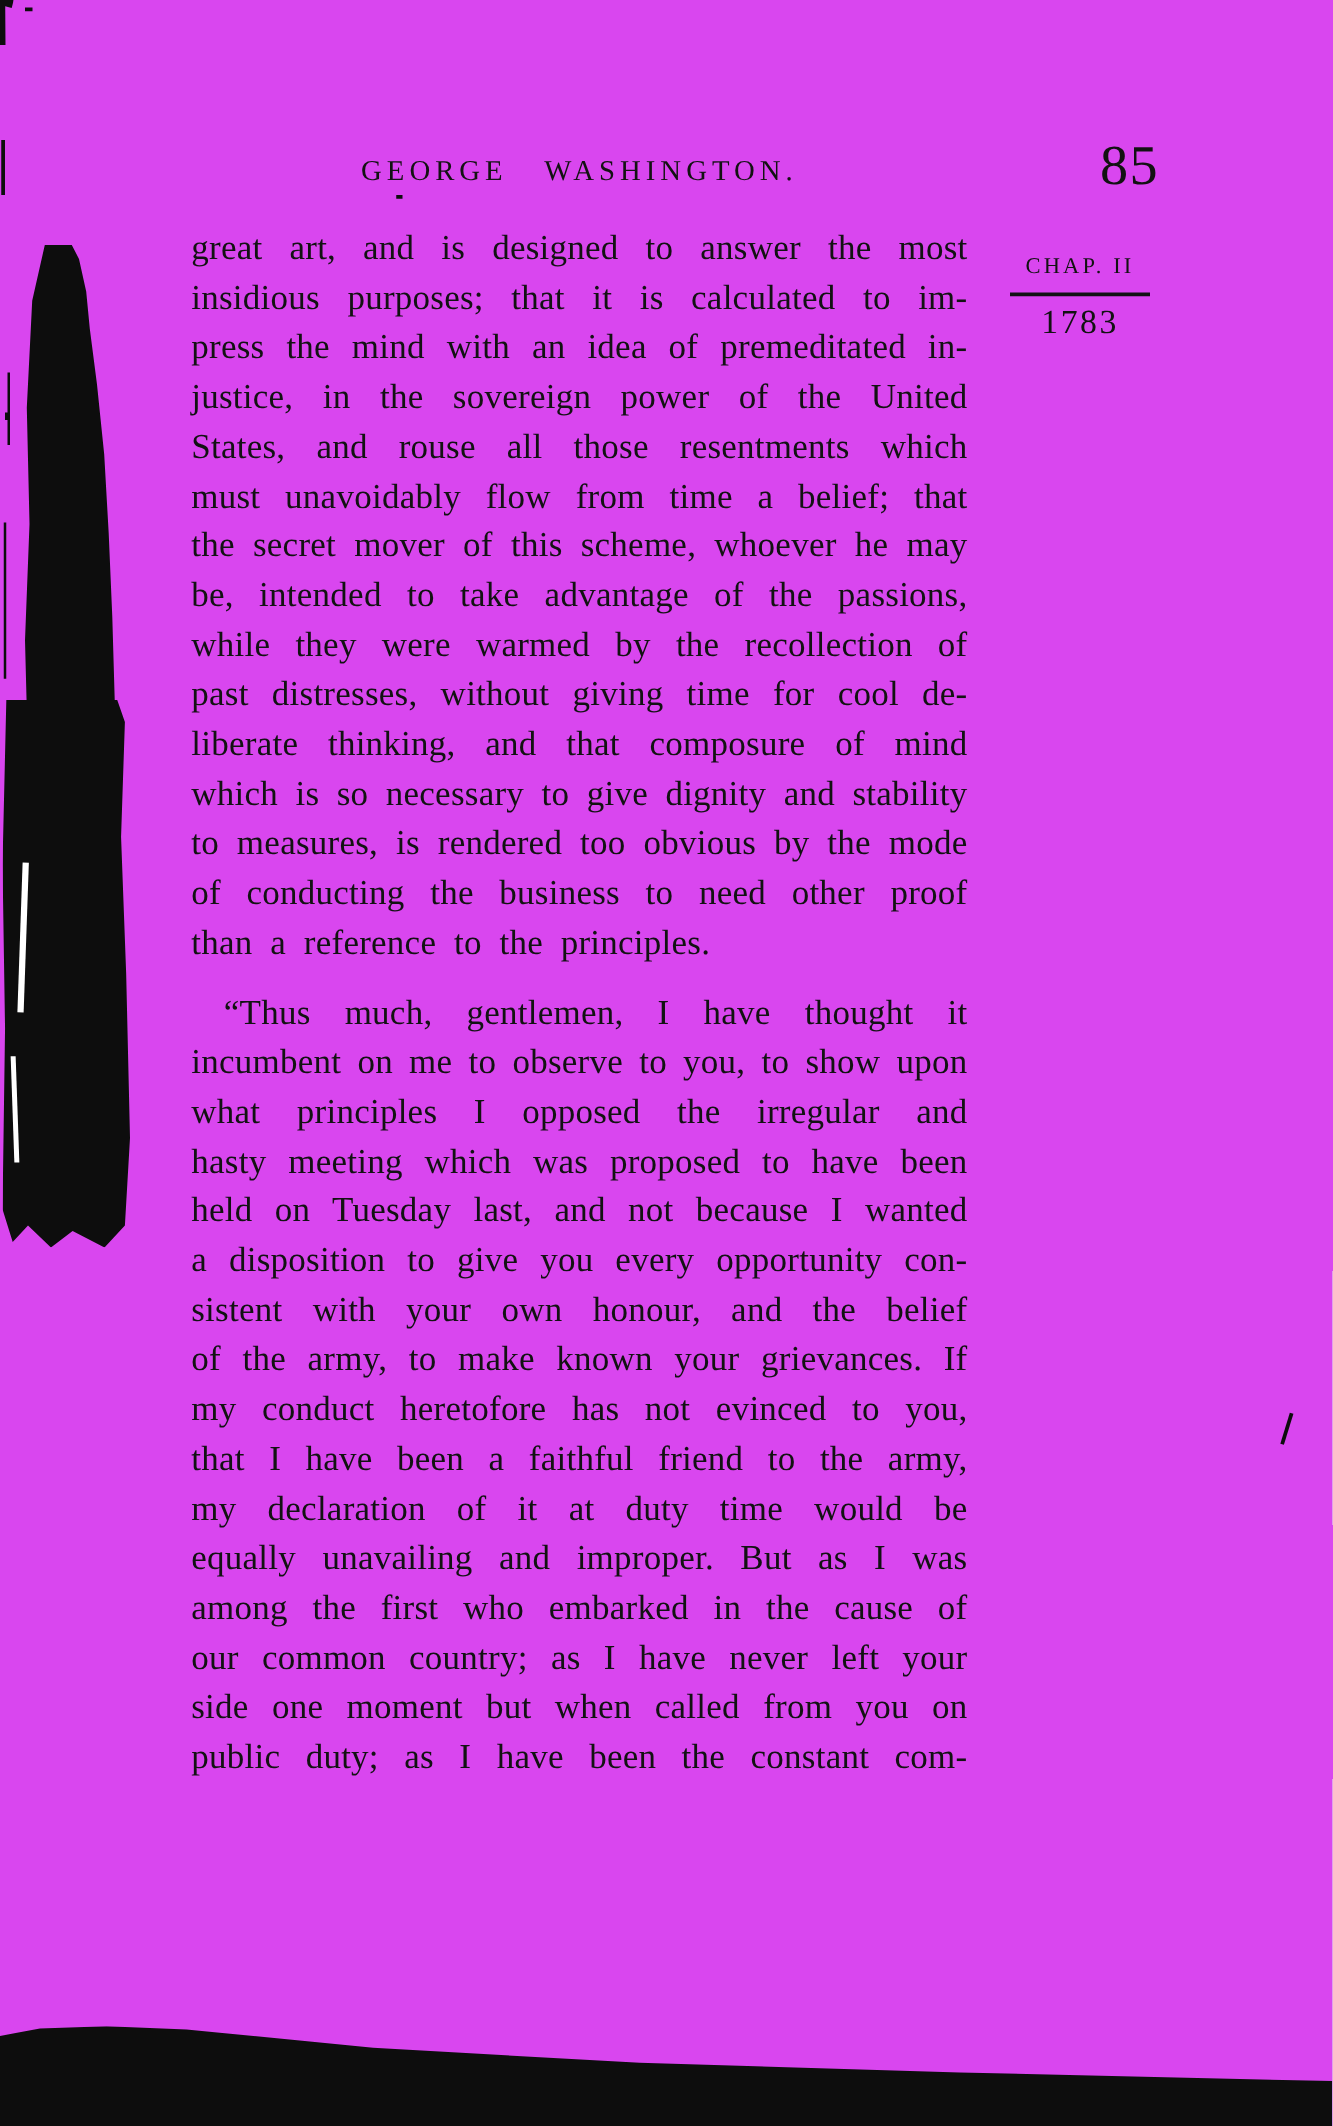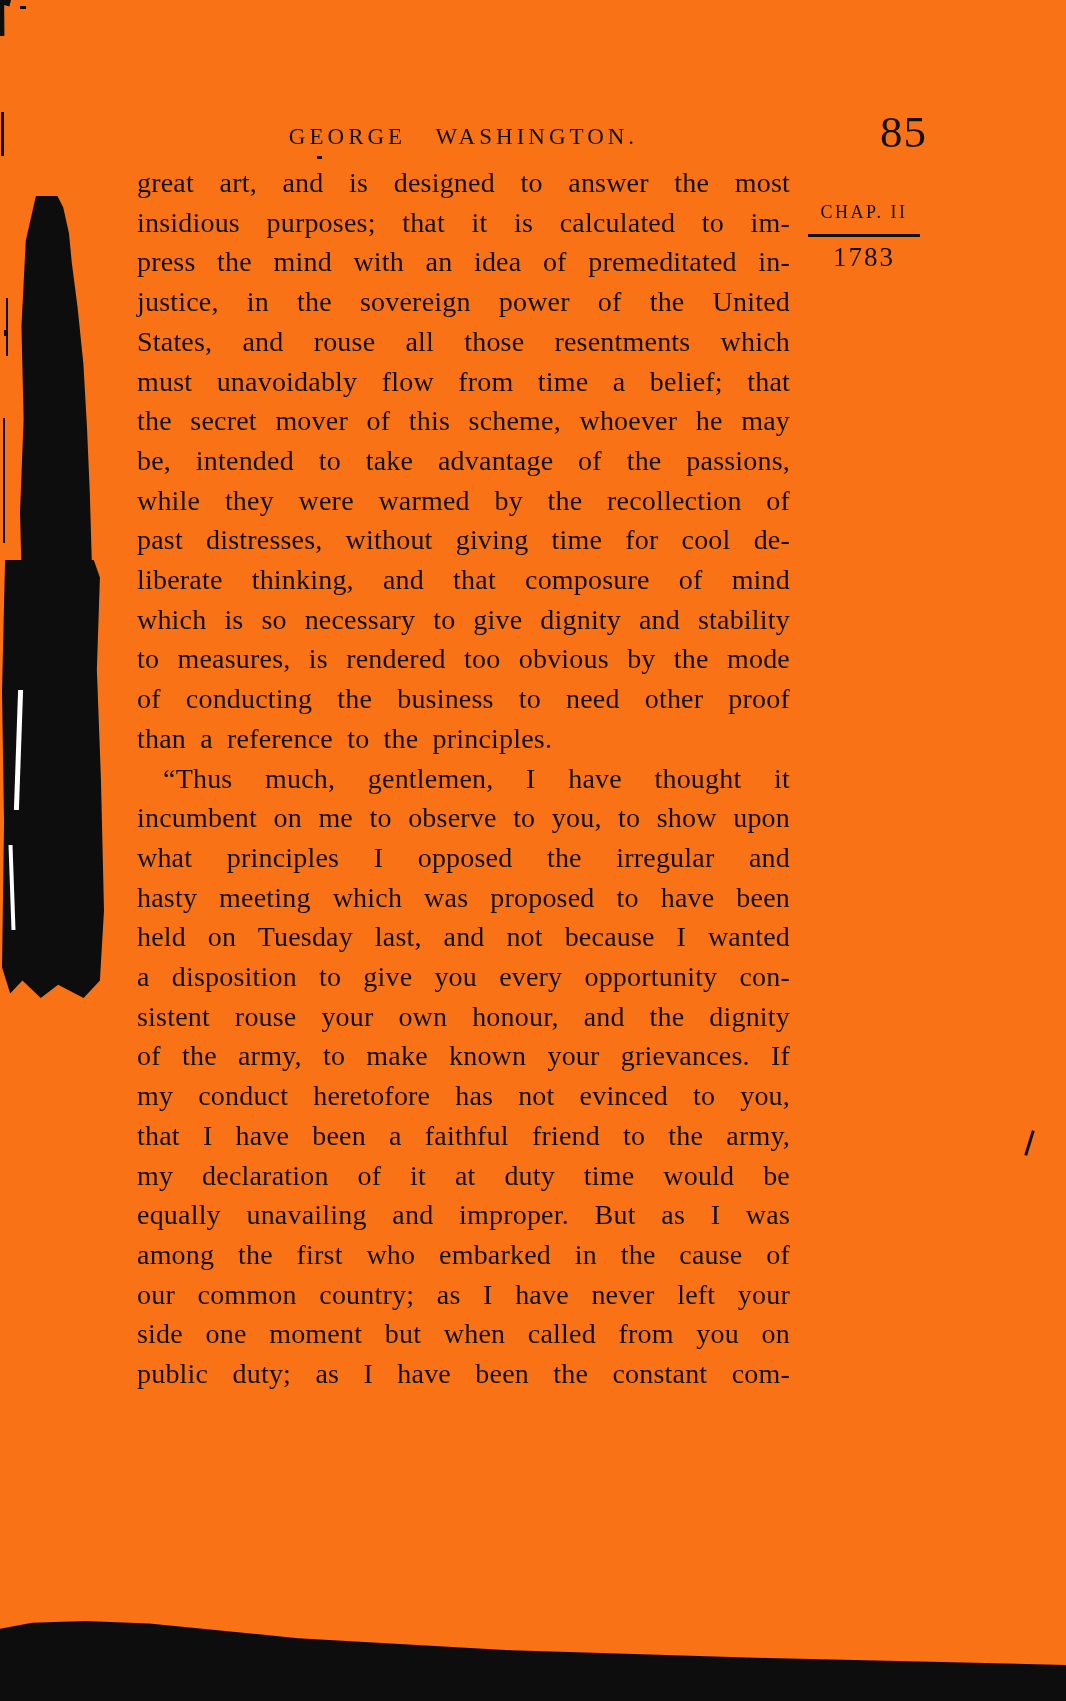--- a/index.html
+++ b/index.html
@@ -5,21 +5,21 @@
   html, body {
     margin: 0;
     padding: 0;
     background: #e8e8e8;
   }
   .page {
     position: relative;
     width: 1066px;
     height: 1701px;
     margin: 0 auto;
-    background: #f97316;
+    background: #d946ef;
     overflow: hidden;
     font-family: "Liberation Serif", "DejaVu Serif", serif;
     color: #121212;
   }
   
   .running-header {
     position: absolute;
     left: 137px;
     top: 124px;
     width: 653px;
@@ -64,21 +64,21 @@
   
   .body-text {
     position: absolute;
     left: 137px;
     top: 163px;
     width: 653px;
     font-size: 28px;
     line-height: 39.7px;
     letter-spacing: 0.2px;
   }
-  .para { margin: 0; }
+  .para { margin: 16px; }
   .line {
     text-align: justify;
     text-align-last: justify;
     white-space: normal;
   }
   .line.flush {
     text-align-last: left;
     word-spacing: 7px;
   }
   .line.first-indent {
@@ -152,21 +152,21 @@
         <div class="line">of conducting the business to need other proof</div>
         <div class="line flush">than a reference to the principles.</div>
       </div>
       <div class="para">
         <div class="line first-indent">“Thus much, gentlemen, I have thought it</div>
         <div class="line">incumbent on me to observe to you, to show upon</div>
         <div class="line">what principles I opposed the irregular and</div>
         <div class="line">hasty meeting which was proposed to have been</div>
         <div class="line">held on Tuesday last, and not because I wanted</div>
         <div class="line">a disposition to give you every opportunity con-</div>
-        <div class="line">sistent rouse your own honour, and the dignity</div>
+        <div class="line">sistent with your own honour, and the belief</div>
         <div class="line">of the army, to make known your grievances. If</div>
         <div class="line">my conduct heretofore has not evinced to you,</div>
         <div class="line">that I have been a faithful friend to the army,</div>
         <div class="line">my declaration of it at duty time would be</div>
         <div class="line">equally unavailing and improper. But as I was</div>
         <div class="line">among the first who embarked in the cause of</div>
         <div class="line">our common country; as I have never left your</div>
         <div class="line">side one moment but when called from you on</div>
         <div class="line">public duty; as I have been the constant com-</div>
       </div>

